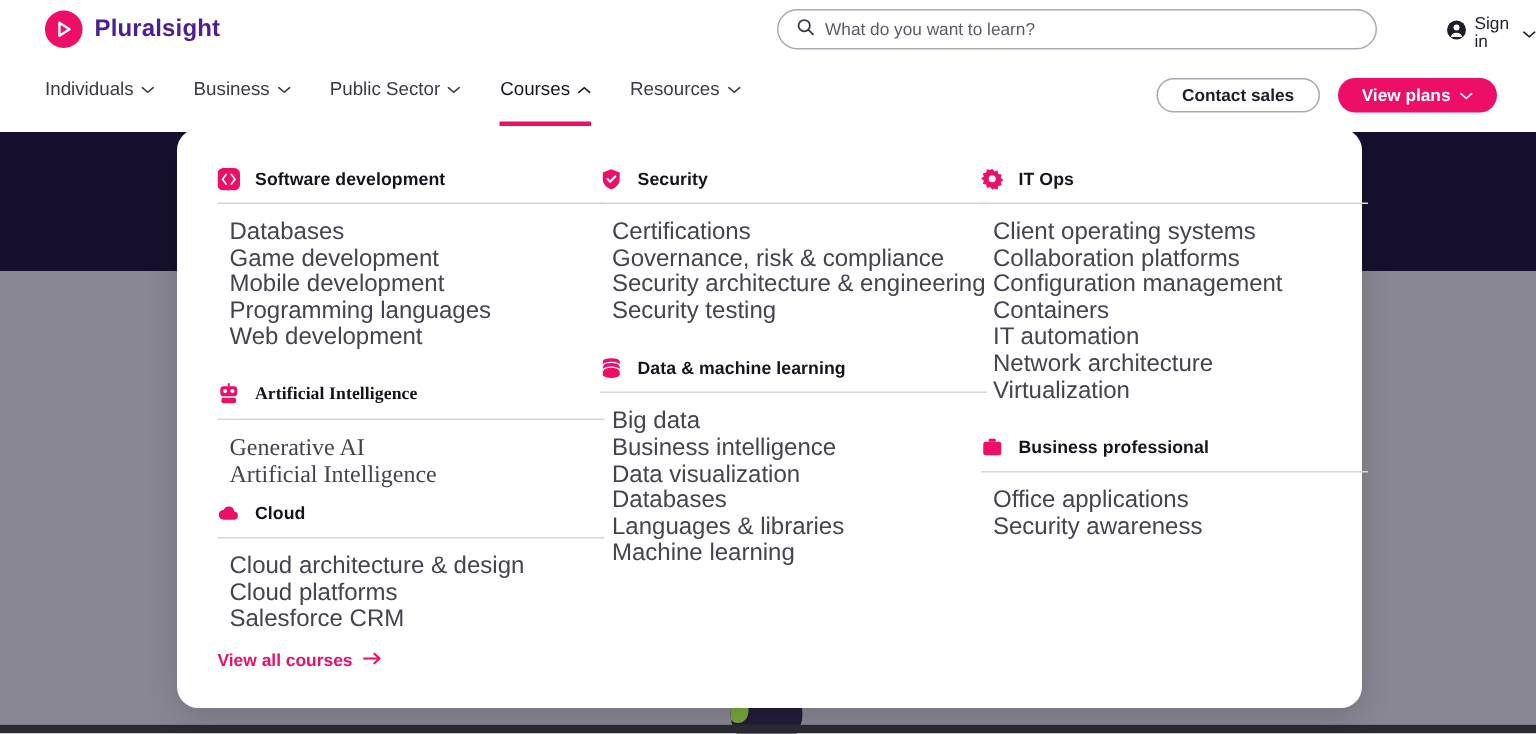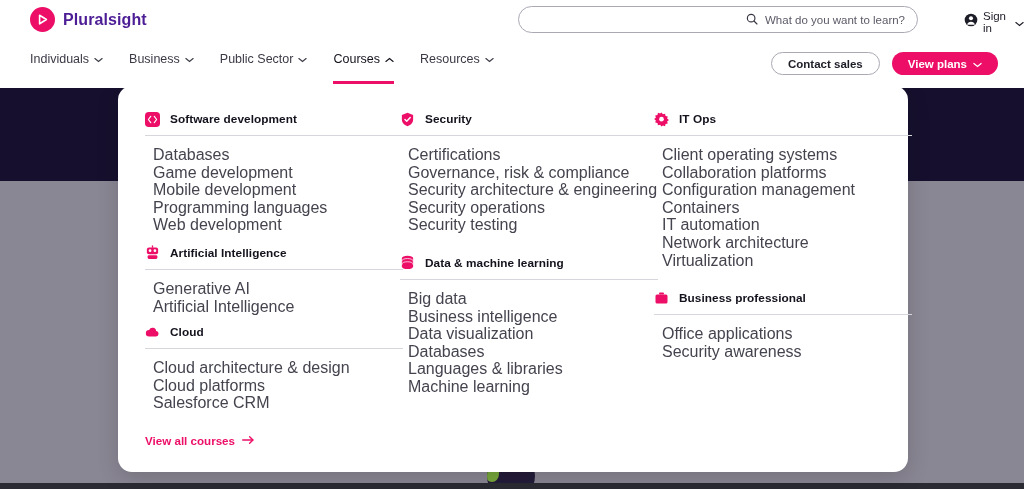--- a/index.html
+++ b/index.html
@@ -50,21 +50,21 @@
   .brand { position: absolute; left: 30px; top: 7px; display: flex; align-items: center; gap: 8px; }
   .brand-mark {
     width: 25px; height: 25px; border-radius: 50%; background: #ec0e67;
     display: flex; align-items: center; justify-content: center;
   }
   .brand-name { font-size: 16px; font-weight: bold; color: #4c1d95; letter-spacing: .1px; }
 
   .search-box {
     position: absolute; left: 518px; top: 6px; width: 400px; height: 27px;
     border: 1px solid #a9a9b4; border-radius: 14px; background: #fff;
-    display: flex; align-items: center; padding: 0 12px; gap: 7px; justify-content: flex-end;
+    display: flex; align-items: center; padding: 0 12px; gap: 7px;
   }
   .search-ph { font-size: 11.5px; color: #5b5b68; }
 
   .signin {
     position: absolute; left: 964px; top: 10px; display: flex; align-items: center; gap: 5px;
   }
   .signin-label { font-size: 11.5px; color: #1d1d28; }
 
   .nav { position: absolute; left: 30px; top: 52px; display: flex; align-items: center; gap: 26px; }
   .nav-item {
@@ -234,21 +234,21 @@
           <div class="mm-rule"></div>
           <div class="mm-links">
             <span class="mm-link">Databases</span>
             <span class="mm-link">Game development</span>
             <span class="mm-link">Mobile development</span>
             <span class="mm-link">Programming languages</span>
             <span class="mm-link">Web development</span>
           </div>
         </div>
 
-        <div class="mm-group" style="margin-top:8px;">
+        <div class="mm-group" style="margin-top:18px;font-family:Liberation Serif, serif;">
           <div class="mm-head">
             <span class="icon-badge">
               <svg width="15" height="15" viewBox="0 0 16 16">
                   <rect x="7.3" y="0.5" width="1.4" height="2.4" fill="#ec0e67"></rect>
                   <rect x="2" y="2.6" width="12" height="7.2" rx="2.2" fill="#ec0e67"></rect>
                   <circle cx="5.4" cy="6.1" r="1.45" fill="#fff"></circle>
                   <circle cx="10.6" cy="6.1" r="1.45" fill="#fff"></circle>
                   <rect x="2.8" y="10.8" width="10.4" height="4" rx="1.4" fill="#ec0e67"></rect>
                 </svg>
             </span>
@@ -288,21 +288,20 @@
                   <path d="M5.3 7.9 L7.2 9.8 L10.9 5.9" fill="none" stroke="#fff" stroke-width="1.5" stroke-linecap="round" stroke-linejoin="round"></path>
                 </svg>
             </span>
             <span class="mm-head-title">Security</span>
           </div>
           <div class="mm-rule"></div>
           <div class="mm-links">
             <span class="mm-link">Certifications</span>
             <span class="mm-link">Governance, risk &amp; compliance</span>
             <span class="mm-link">Security architecture &amp; engineering</span>
-            <span class="mm-link">Security operations</span>
             <span class="mm-link">Security testing</span>
           </div>
         </div>
 
         <div class="mm-group" style="margin-top:18px;">
           <div class="mm-head">
             <span class="icon-badge">
               <svg width="15" height="15" viewBox="0 0 16 16">
                   <ellipse cx="8" cy="3.2" rx="6" ry="2.4" fill="#ec0e67"></ellipse>
                   <rect x="2" y="3.2" width="12" height="3" fill="#ec0e67"></rect>

